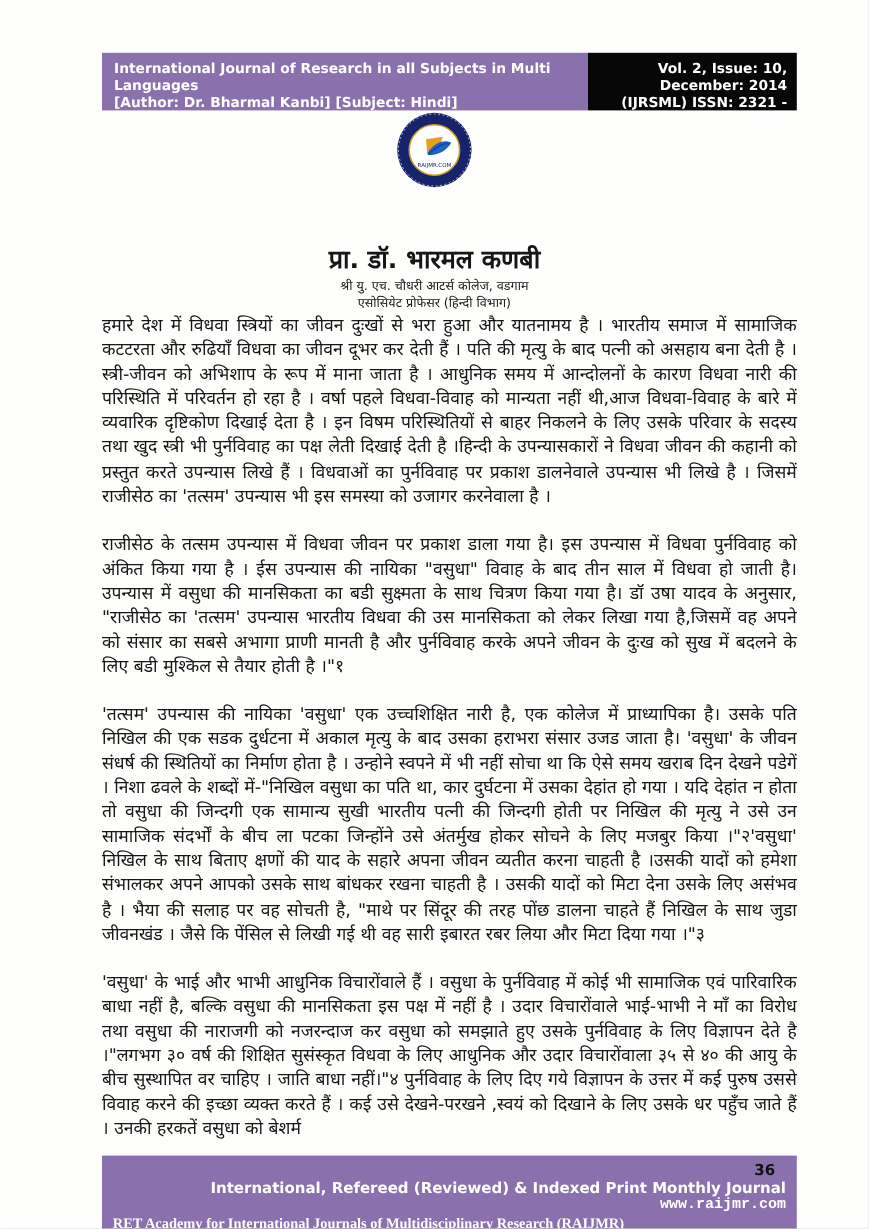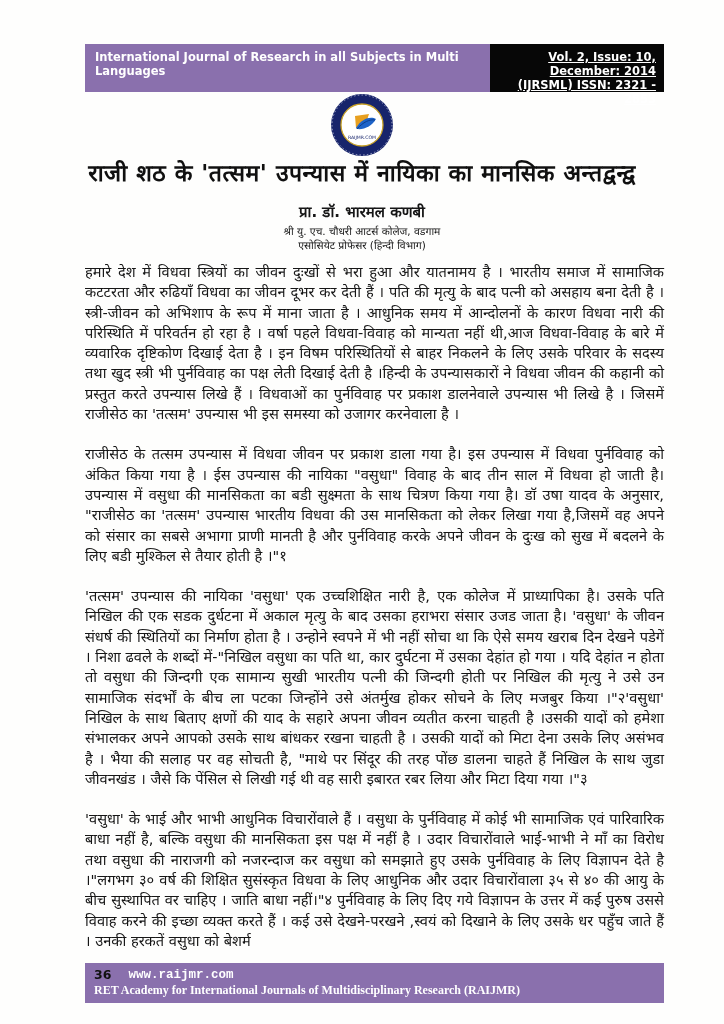--- a/index.html
+++ b/index.html
@@ -23,77 +23,78 @@
     background:var(--band);
     color:#fff;font-size:11.5px;
     padding:6px 10px 5px 10px;
     display:flex;flex-direction:column;justify-content:space-between;
   }
   .header-right{
     flex:1;box-sizing:border-box;
     background:#070707;color:#fff;font-size:11.5px;
     padding:6px 8px 15px 8px;
     display:flex;flex-direction:column;justify-content:space-between;
-    align-items:flex-end;text-align:right;text-decoration:underline;
+    align-items:flex-end;text-align:right;
   }
   
   .logo{
     position:absolute;top:92px;left:50%;transform:translateX(-50%);
     width:66px;height:66px;
   }
   
   .title{
     position:absolute;top:156px;left:0;width:100%;
     text-align:center;font-size:23px;font-weight:bold;
     letter-spacing:.5px;margin:0;color:#101010;
   }
   .author-block{
     position:absolute;top:201px;left:0;width:100%;text-align:center;
   }
-  .author-name{font-size:15px;font-weight:bold;margin:0 0 3px 0;}
+  .author-name{font-size:21px;font-weight:bold;margin:0 0 3px 0;}
   .affil{font-size:10.5px;margin:0;line-height:14px;}
   
   .content{
     position:absolute;left:85px;top:258px;width:579px;
   }
   .section-heading{
     font-size:18px;font-weight:bold;margin:0 0 1px 0;
   }
   .content p{
     font-size:14.6px;line-height:20.3px;
     text-align:justify;margin:4px 0 20px 0;
   }
   
   .footer{
     position:absolute;left:85px;top:963px;width:579px;box-sizing:border-box;
     background:var(--band);
     padding:4px 9px 5px 9px;
   }
   .footer-line1{
-    display:flex;align-items:center;
-    color:#fff;font-weight:bold;font-size:12.5px;
+    display:flex;align-items:flex-end;
+    color:#fff;font-weight:bold;font-size:12.5px;flex-direction:column;
   }
   .footer-page-number{color:#111;margin-right:9px;}
   .footer-journal{flex:1;}
   .footer-site{margin-left:8px;font-family:Liberation Mono, monospace;}
   .footer-line2{
     text-align:left;
     font-family:"Liberation Serif","DejaVu Serif",serif;
     font-weight:bold;font-size:12px;
     color:#ffffff;margin-top:1px;
   }
 </style>
 </head>
 <body>
 
 <div class="page" style="--band:#8a70ad;">
 
   <div class="header">
     <div class="header-left">
       <div>International Journal of Research in all Subjects in Multi Languages</div>
+      <div>[Author: Dr. Bharmal Kanbi] [Subject: Hindi]</div>
     </div>
     <div class="header-right">
       <div>Vol. 2, Issue: 10, December: 2014</div>
       <div>(IJRSML)  ISSN: 2321 - 2853</div>
     </div>
   </div>
 
   <div class="logo">
     <svg width="66" height="66" viewBox="0 0 66 66">
       <circle cx="33" cy="33" r="31" fill="#17246b"></circle>
@@ -101,36 +102,36 @@
       <circle cx="33" cy="33" r="21" fill="#ffffff"></circle>
       <circle cx="33" cy="33" r="21" fill="none" stroke="#c9a227" stroke-width="1.3"></circle>
 
       <path d="M26 24 L40 22 L36 34 L27 36 Z" fill="#e8a020"></path>
       <path d="M27 36 C33 26 42 24 47 27 C43 34 35 38 28 37 Z" fill="#1e63c8"></path>
       <path d="M28 37 C34 30 41 27 46 28" fill="none" stroke="#0c3e8e" stroke-width="1"></path>
       <text x="33" y="47" text-anchor="middle" font-size="4.6" fill="#17246b" font-family="DejaVu Sans, sans-serif">RAIJMR.COM</text>
     </svg>
   </div>
 
-  <h1 class="title">राजी शठ के 'तत्सम' उपन्यास में नायिका का मानसिक अन्तद्वन्द्व</h1>
 
   <div class="author-block">
     <p class="author-name">प्रा. डॉ. भारमल कणबी</p>
     <p class="affil">श्री यु. एच. चौधरी आटर्स कोलेज, वडगाम</p>
     <p class="affil">एसोसियेट प्रोफेसर (हिन्दी विभाग)</p>
   </div>
 
   <div class="content">
     <p>हमारे देश में विधवा स्त्रियों का जीवन दुःखों से भरा हुआ और यातनामय है । भारतीय समाज में सामाजिक कटटरता और रुढियाँ विधवा का जीवन दूभर कर देती हैं । पति की मृत्यु के बाद पत्नी को असहाय बना देती है । स्त्री-जीवन को अभिशाप के रूप में माना जाता है । आधुनिक समय में आन्दोलनों के कारण विधवा नारी की परिस्थिति में परिवर्तन हो रहा है । वर्षा पहले विधवा-विवाह को मान्यता नहीं थी,आज विधवा-विवाह के बारे में व्यवारिक दृष्टिकोण दिखाई देता है । इन विषम परिस्थितियों से बाहर निकलने के लिए उसके परिवार के सदस्य तथा खुद स्त्री भी पुर्नविवाह का पक्ष लेती दिखाई देती है ।हिन्दी के उपन्यासकारों ने विधवा जीवन की कहानी को प्रस्तुत करते उपन्यास लिखे हैं । विधवाओं का पुर्नविवाह पर प्रकाश डालनेवाले उपन्यास भी लिखे है । जिसमें राजीसेठ का 'तत्सम' उपन्यास भी इस समस्या को उजागर करनेवाला है ।</p>
     <p>राजीसेठ के तत्सम उपन्यास में विधवा जीवन पर प्रकाश डाला गया है। इस उपन्यास में विधवा पुर्नविवाह को अंकित किया गया है । ईस उपन्यास की नायिका "वसुधा" विवाह के बाद तीन साल में विधवा हो जाती है। उपन्यास में वसुधा की मानसिकता का बडी सुक्ष्मता के साथ चित्रण किया गया है। डॉ उषा यादव के अनुसार, "राजीसेठ का 'तत्सम' उपन्यास भारतीय विधवा की उस मानसिकता को लेकर लिखा गया है,जिसमें वह अपने को संसार का सबसे अभागा प्राणी मानती है और पुर्नविवाह करके अपने जीवन के दुःख को सुख में बदलने के लिए बडी मुश्किल से तैयार होती है ।"१</p>
     <p>'तत्सम' उपन्यास की नायिका 'वसुधा' एक उच्चशिक्षित नारी है, एक कोलेज में प्राध्यापिका है। उसके पति निखिल की एक सडक दुर्धटना में अकाल मृत्यु के बाद उसका हराभरा संसार उजड जाता है। 'वसुधा' के जीवन संधर्ष की स्थितियों का निर्माण होता है । उन्होने स्वपने में भी नहीं सोचा था कि ऐसे समय खराब दिन देखने पडेगें । निशा ढवले के शब्दों में-"निखिल वसुधा का पति था, कार दुर्घटना में उसका देहांत हो गया । यदि देहांत न होता तो वसुधा की जिन्दगी एक सामान्य सुखी भारतीय पत्नी की जिन्दगी होती पर निखिल की मृत्यु ने उसे उन सामाजिक संदर्भों के बीच ला पटका जिन्होंने उसे अंतर्मुख होकर सोचने के लिए मजबुर किया ।"२'वसुधा' निखिल के साथ बिताए क्षणों की याद के सहारे अपना जीवन व्यतीत करना चाहती है ।उसकी यादों को हमेशा संभालकर अपने आपको उसके साथ बांधकर रखना चाहती है । उसकी यादों को मिटा देना उसके लिए असंभव है । भैया की सलाह पर वह सोचती है, "माथे पर सिंदूर की तरह पोंछ डालना चाहते हैं निखिल के साथ जुडा जीवनखंड । जैसे कि पेंसिल से लिखी गई थी वह सारी इबारत रबर लिया और मिटा दिया गया ।"३</p>
     <p style="margin-bottom:0;">'वसुधा' के भाई और भाभी आधुनिक विचारोंवाले हैं । वसुधा के पुर्नविवाह में कोई भी सामाजिक एवं पारिवारिक बाधा नहीं है, बल्कि वसुधा की मानसिकता इस पक्ष में नहीं है । उदार विचारोंवाले भाई-भाभी ने माँ का विरोध तथा वसुधा की नाराजगी को नजरन्दाज कर वसुधा को समझाते हुए उसके पुर्नविवाह के लिए विज्ञापन देते है ।"लगभग ३० वर्ष की शिक्षित सुसंस्कृत विधवा के लिए आधुनिक और उदार विचारोंवाला ३५ से ४० की आयु के बीच सुस्थापित वर चाहिए । जाति बाधा नहीं।"४ पुर्नविवाह के लिए दिए गये विज्ञापन के उत्तर में कई पुरुष उससे विवाह करने की इच्छा व्यक्त करते हैं । कई उसे देखने-परखने ,स्वयं को दिखाने के लिए उसके धर पहुँच जाते हैं । उनकी हरकतें वसुधा को बेशर्म</p>
   </div>
 
   <div class="footer">
     <div class="footer-line1">
       <span class="footer-page-number">36</span>
+      <span class="footer-journal">International, Refereed (Reviewed) &amp; Indexed Print Monthly Journal</span>
       <span class="footer-site">www.raijmr.com</span>
     </div>
     <div class="footer-line2">RET Academy for International Journals of Multidisciplinary Research (RAIJMR)</div>
   </div>
 
 </div>
 
 </body></html>

